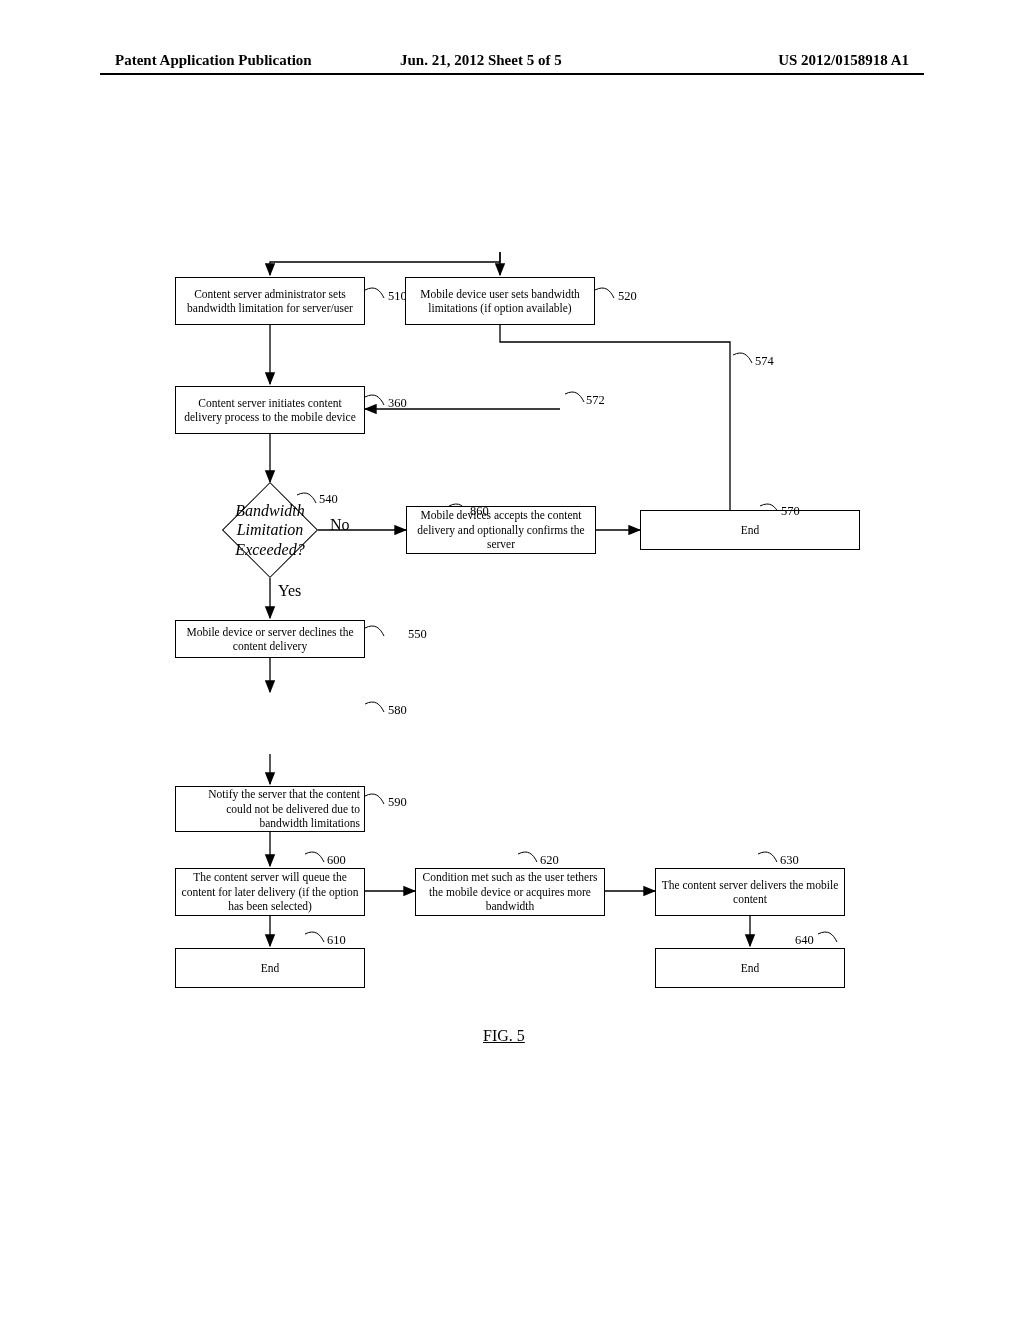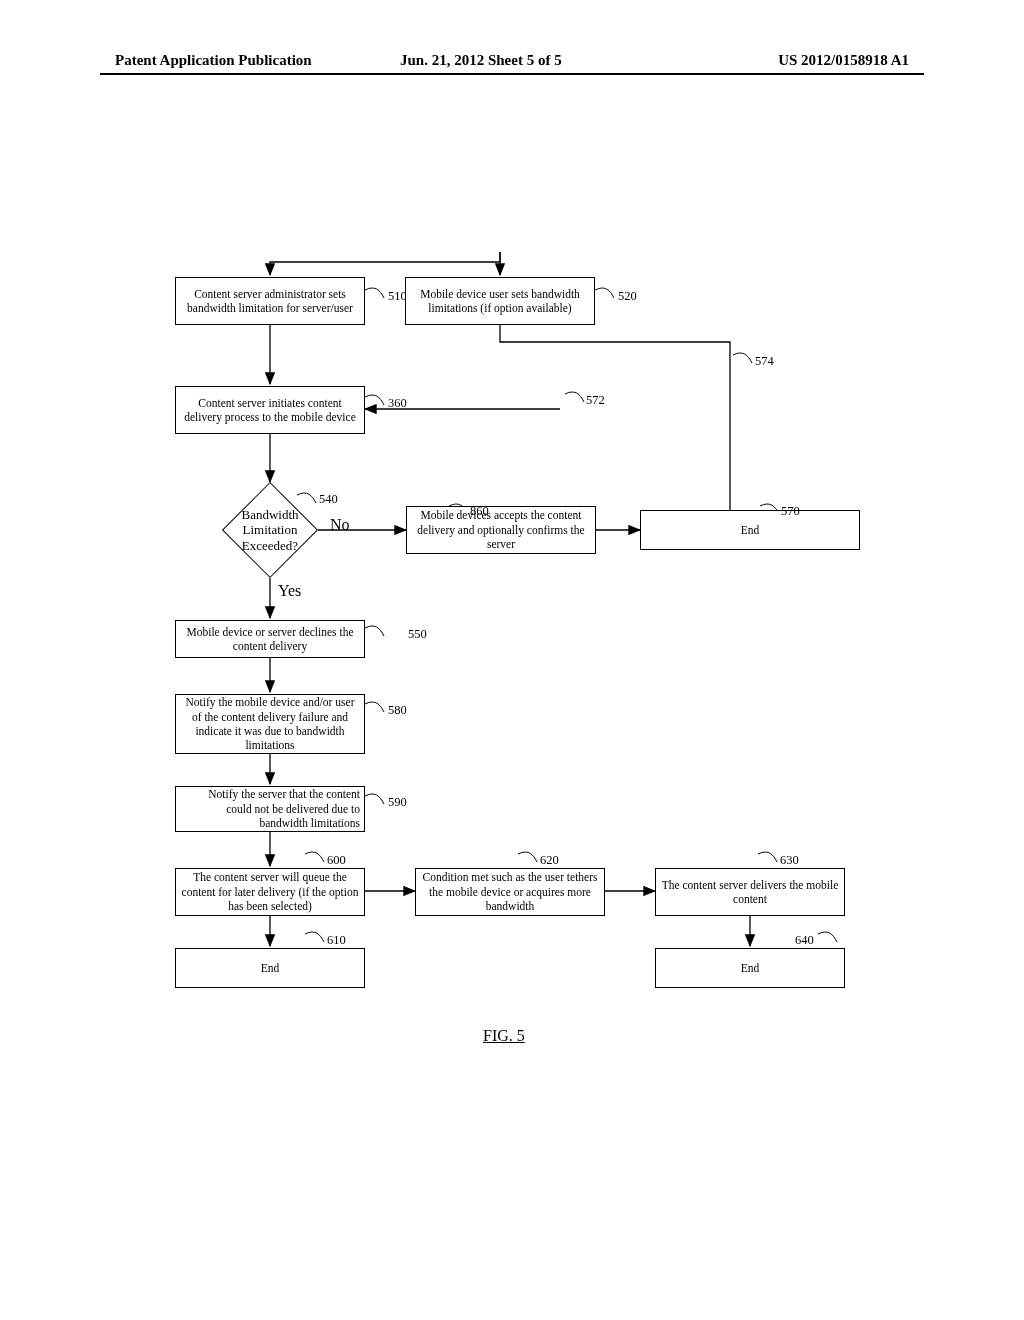--- a/index.html
+++ b/index.html
@@ -69,23 +69,24 @@
     background: #fff;
     box-sizing: border-box;
   }
   .diamond .txt {
     position: absolute;
     width: 96px;
     height: 96px;
     display: flex;
     align-items: center;
     justify-content: center;
-    font-size: 13px;
+    font-size: 16px;
     text-align: center;
     line-height: 1.2;
+    font-style: italic;
   }
 
   .lbl {
     position: absolute;
     font-size: 12.5px;
   }
   .no-yes {
     position: absolute;
     font-size: 16px;
   }
@@ -212,23 +213,20 @@
 
 <span class="lbl" style="left:586px; top:311px;">572</span>
 
 <span class="lbl" style="left:755px; top:272px;">574</span>
 
 <div class="box" style="left:175px; top:538px; width:190px; height:38px;">
       <span>Mobile device or server declines the content delivery</span>
     </div>
 <span class="lbl" style="left:408px; top:545px;">550</span>
 
-<div class="box" style="left:175px; top:612px; width:190px; height:60px;">
-      <span>Notify the mobile device and/or user of the content delivery failure and indicate it was due to bandwidth limitations</span>
-    </div>
 <span class="lbl" style="left:388px; top:621px;">580</span>
 
 <div class="box" style="left:175px; top:704px; width:190px; height:46px;text-align:right;">
       <span>Notify the server that the content could not be delivered due to bandwidth limitations</span>
     </div>
 <span class="lbl" style="left:388px; top:713px;">590</span>
 
 <div class="box" style="left:175px; top:786px; width:190px; height:48px;">
       <span>The content server will queue the content for later delivery (if the option has been selected)</span>
     </div>

